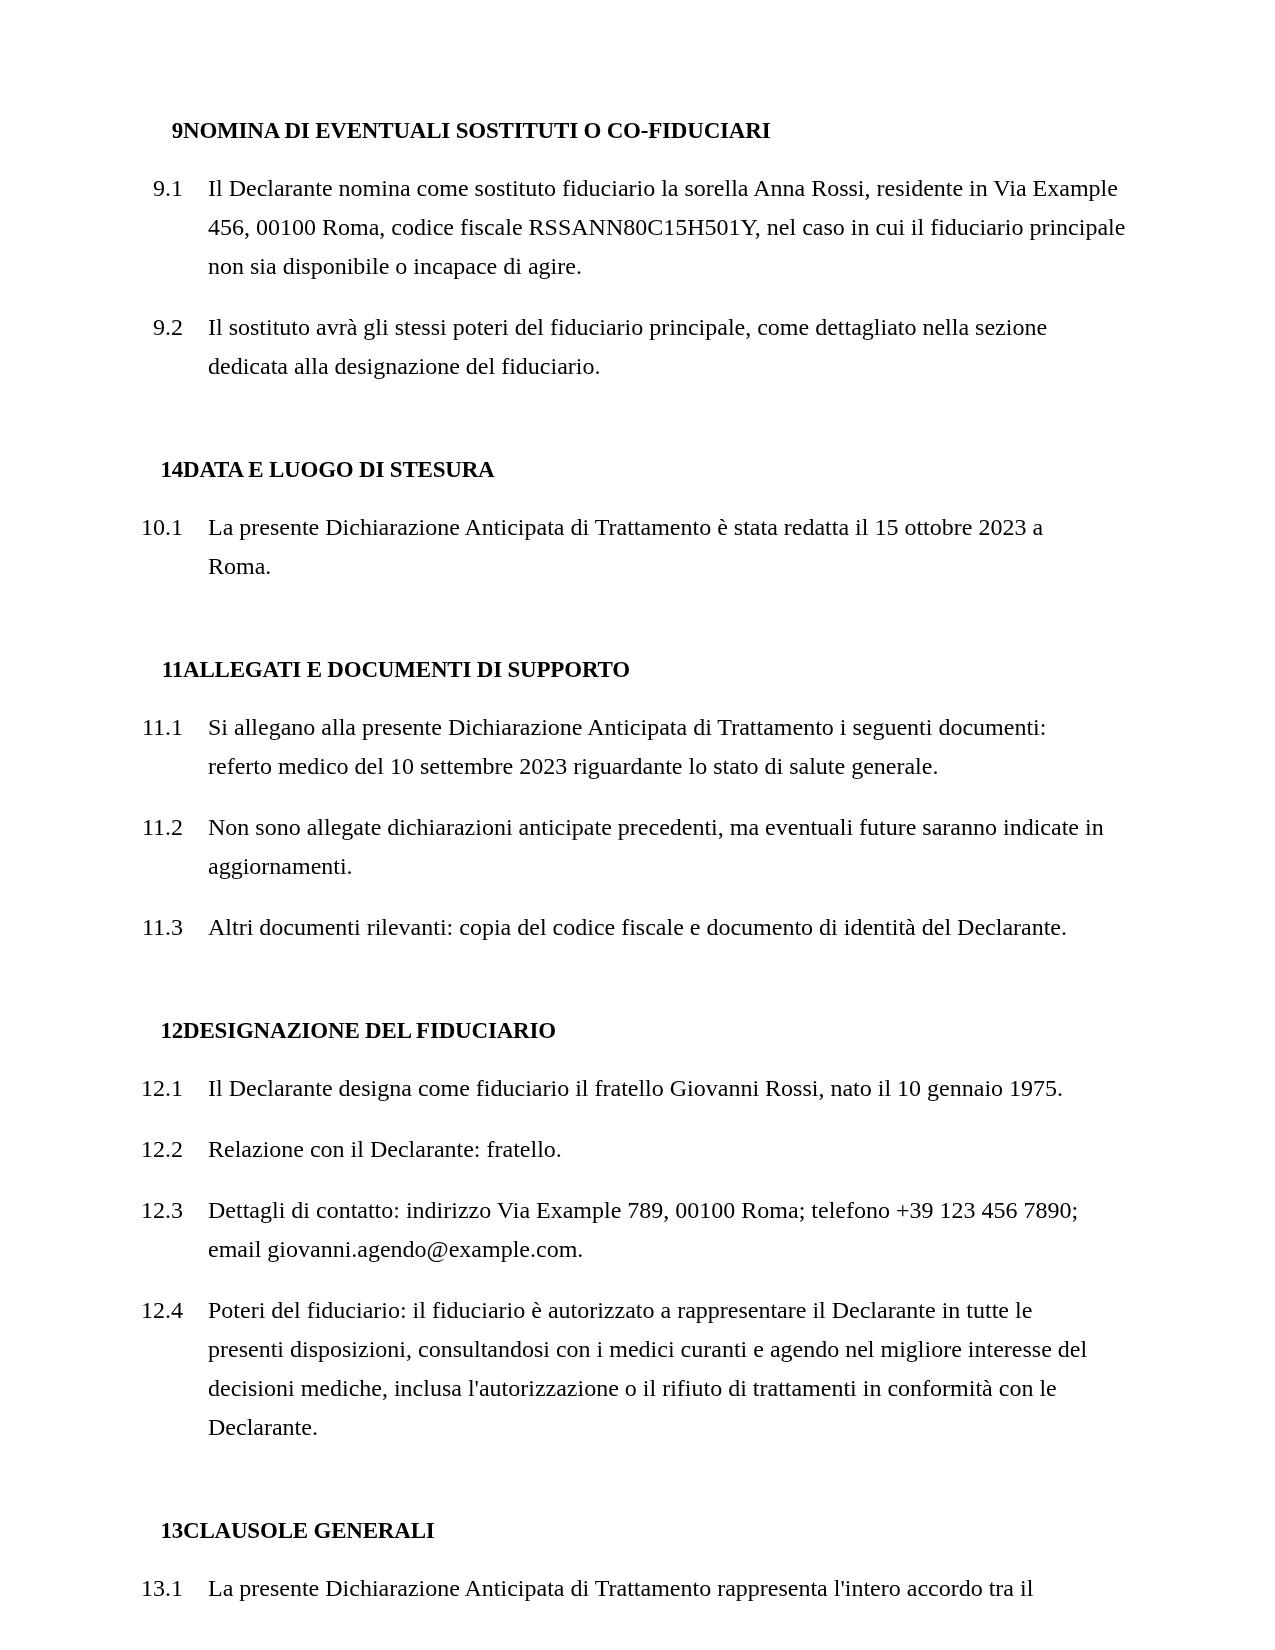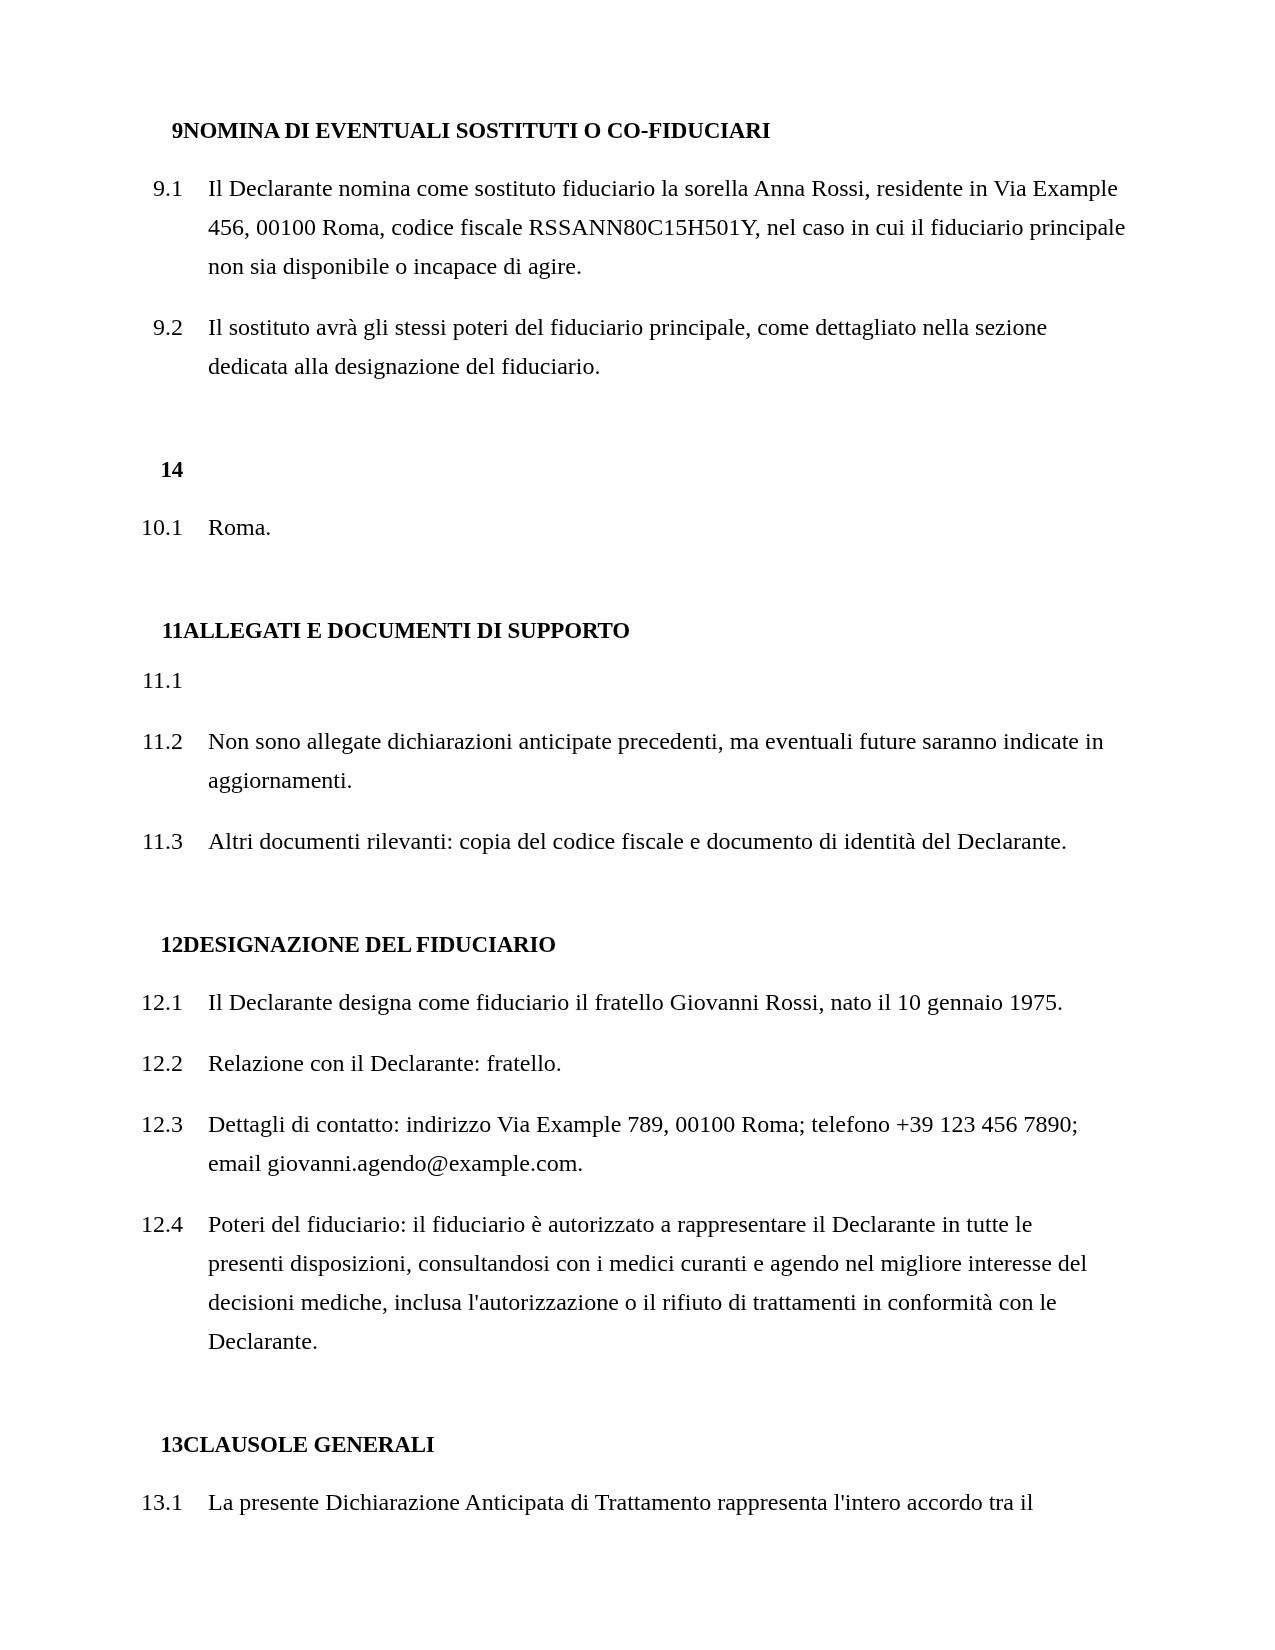--- a/index.html
+++ b/index.html
@@ -58,36 +58,42 @@
       <div class="txt">
         <span class="line">Il sostituto avrà gli stessi poteri del fiduciario principale, come dettagliato nella sezione</span>
         <span class="line">dedicata alla designazione del fiduciario.</span>
       </div>
     </div>
   </section>
 
   <section class="doc-section">
     <div class="row heading-row">
       <span class="num">14</span>
+      <h2 class="title">DATA E LUOGO DI STESURA</h2>
     </div>
     <div class="row item-row">
       <span class="num">10.1</span>
       <div class="txt">
+        <span class="line">La presente Dichiarazione Anticipata di Trattamento è stata redatta il 15 ottobre 2023 a</span>
         <span class="line">Roma.</span>
       </div>
     </div>
   </section>
 
   <section class="doc-section">
     <div class="row heading-row">
       <span class="num">11</span>
       <h2 class="title">ALLEGATI E DOCUMENTI DI SUPPORTO</h2>
     </div>
     <div class="row item-row">
       <span class="num">11.1</span>
+      <div class="txt">
+        <span class="line">Si allegano alla presente Dichiarazione Anticipata di Trattamento i seguenti documenti:</span>
+        <span class="line">referto medico del 10 settembre 2023 riguardante lo stato di salute generale.</span>
+      </div>
     </div>
     <div class="row item-row">
       <span class="num">11.2</span>
       <div class="txt">
         <span class="line">Non sono allegate dichiarazioni anticipate precedenti, ma eventuali future saranno indicate in</span>
         <span class="line">aggiornamenti.</span>
       </div>
     </div>
     <div class="row item-row">
       <span class="num">11.3</span>

